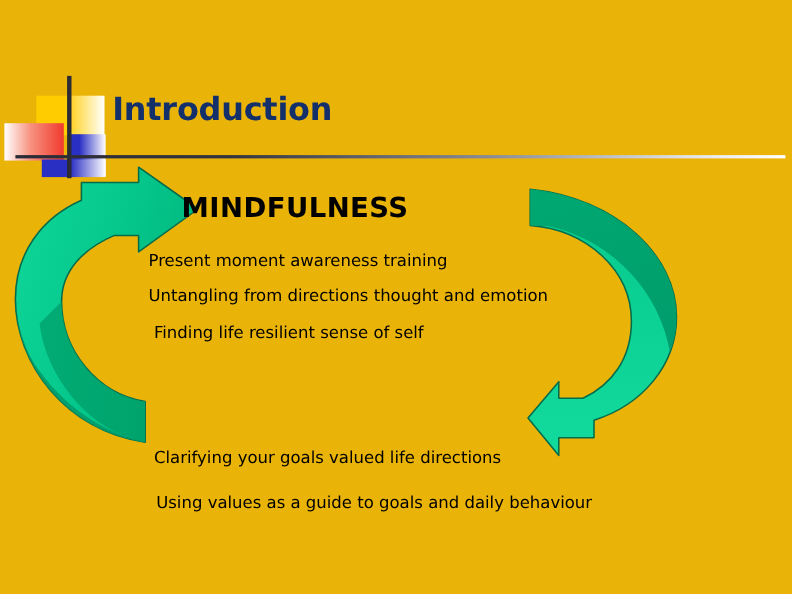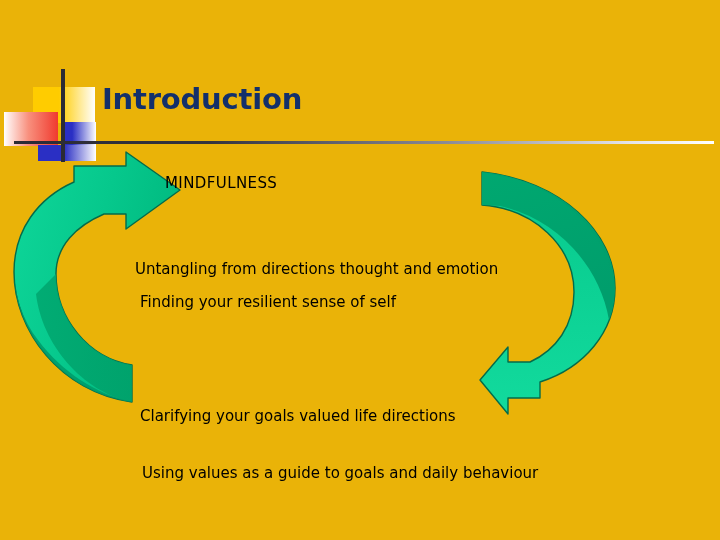--- a/index.html
+++ b/index.html
@@ -65,31 +65,31 @@
   
   #cycle-arrows {
     position: absolute;
     left: 0; top: 0;
     width: 720px; height: 540px;
     pointer-events: none;
   }
 
   
   .txt { position: absolute; color: #000000; white-space: nowrap; }
-  .heading { font-weight: normal; font-size: 15px; letter-spacing: 0.4px; }
+  .heading { font-weight: bold; font-size: 25px; letter-spacing: 0.4px; }
   .bullet  { font-weight: normal; font-size: 15px; }
 
   #mindfulness-heading { left: 165px; top: 174px; }
   #mindfulness-line-1  { left: 135px; top: 228px; }
   #mindfulness-line-2  { left: 135px; top: 260px; }
   #mindfulness-line-3  { left: 140px; top: 293px; }
 
   #values-heading { left: 162px; top: 362px; }
   #values-line-1  { left: 140px; top: 407px; }
-  #values-line-2  { left: 142px; top: 464px; }
+  #values-line-2  { left: 142px; top: 448px; }
 </style>
 </head>
 <body>
 
 <div id="slide">
 
   <div class="motif" id="motif-yellow"></div>
   <div class="motif" id="motif-red"></div>
   <div class="motif" id="motif-blue-upper"></div>
   <div class="motif" id="motif-blue-lower"></div>
@@ -168,19 +168,20 @@
                L 482,205
                Z" fill="url(#gradRightTop)"></path>
       <path d="M 482,172
                C 548,179 598,220 612,272
                C 604,224 556,184 500,176
                Z" fill="#00A06A" opacity="0.6"></path>
     </g>
   </svg>
 
   <div class="txt heading" id="mindfulness-heading">MINDFULNESS</div>
+  <div class="txt bullet" id="mindfulness-line-1">Present moment awareness training</div>
   <div class="txt bullet" id="mindfulness-line-2">Untangling from directions thought and emotion</div>
-  <div class="txt bullet" id="mindfulness-line-3">Finding your resilient sense of self</div>
+  <div class="txt bullet" id="mindfulness-line-3">Finding life resilient sense of self</div>
 
   <div class="txt bullet" id="values-line-1">Clarifying your goals valued life directions</div>
   <div class="txt bullet" id="values-line-2">Using values as a guide to goals and daily behaviour</div>
 
 </div>
 
 </body></html>

